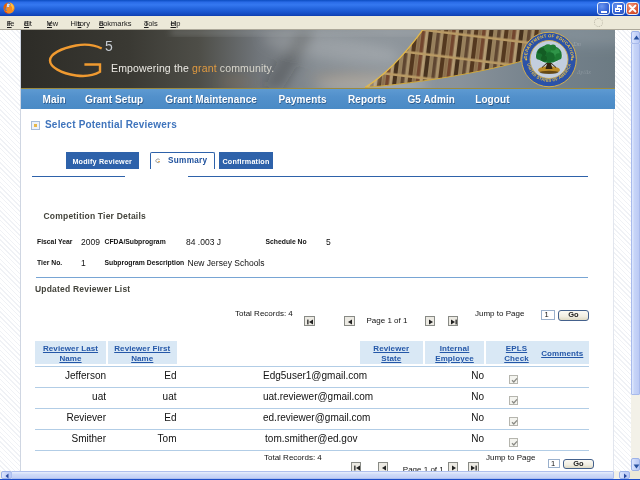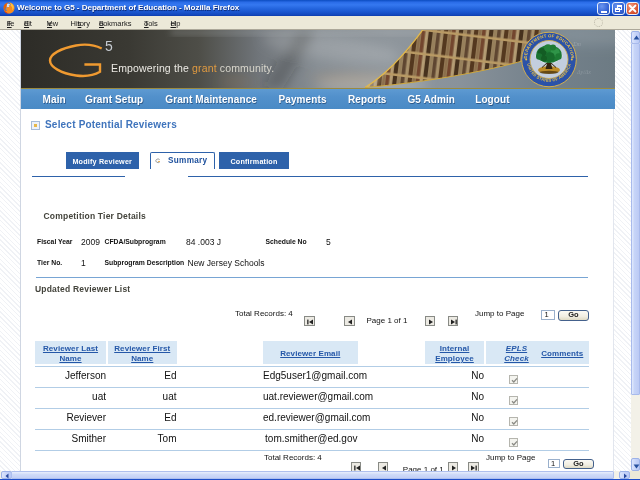--- a/index.html
+++ b/index.html
@@ -28,21 +28,21 @@
 
 #navbar{left:0;top:58.5px;width:594px;height:20.5px;background:linear-gradient(180deg,#5e9ad2 0%,#5290cb 40%,#4a8ac5 100%);}
 .nav{top:63.5px;font-size:10px;font-weight:bold;color:#fff;letter-spacing:0.1px;white-space:nowrap;text-shadow:0.6px 0.8px 0.6px rgba(20,50,90,.55);}
 
 #h-icon{left:9.5px;top:90.5px;width:9px;height:9px;border:1px solid #a8bcd8;background:#eef2fa;}
 #h-icon i{position:absolute;left:2.5px;top:2.5px;width:3px;height:3px;background:#e8b84a;}
 #h-text{left:24px;top:89px;font-size:10px;font-weight:bold;color:#3f74bc;letter-spacing:0.2px;white-space:nowrap;}
 
 .tab{top:122px;height:16.5px;font-weight:bold;margin-left:26px;}
 #tab1{left:18.5px;width:73.5px;background:#2e62aa;}
-#tab3{left:172px;width:70px;background:#2e62aa;text-decoration:underline;}
+#tab3{left:172px;width:54px;background:#2e62aa;text-decoration:underline;}
 .tab .tl{position:absolute;width:100%;text-align:center;top:4.5px;font-size:7.2px;font-weight:bold;color:#fff;letter-spacing:0.2px;}
 #tab2{left:102.5px;width:65.5px;background:#fff;border:1.2px solid #2e62aa;border-bottom:none;border-radius:2px 2px 0 0;}
 #tab2 .ticon{left:4px;top:4.5px;width:6px;height:6px;}
 #tab2 .tl2{position:absolute;left:17.5px;top:2.5px;font-size:8.2px;font-weight:bold;color:#1c4f9c;letter-spacing:0.3px;}
 #tabline{left:11px;top:145.5px;width:556px;height:1.5px;background:#2e62aa;}
 #tabline-mask{left:104px;top:145px;width:62.5px;height:2.5px;background:#fff;}
 
 .sechead{font-size:8.5px;font-weight:bold;color:#44443c;letter-spacing:0.2px;white-space:nowrap;}
 .lbl{font-size:6.8px;font-weight:bold;color:#111;white-space:nowrap;}
 .val{font-size:8.5px;color:#111;white-space:nowrap;}
@@ -77,21 +77,20 @@
   <div id="fficon" style="left:3px;top:2px;width:12px;height:12px;">
     <svg width="12" height="12" viewBox="0 0 12 12" style="position:absolute">
       <circle cx="6" cy="6" r="5.5" fill="#3d7edb"></circle>
       <ellipse cx="4.6" cy="3.4" rx="2.6" ry="1.9" fill="#cde2fa"></ellipse>
       <path d="M0.5 6 C0.5 2.6 3 0.6 5.8 0.5 C3.6 1.6 3.4 3.4 4.2 4.6 C2.8 4.4 2.6 6 3.6 6.8 C2.2 6.8 1.8 5.8 1.9 5 C1.4 6.4 2 8.2 3.8 8.8 C2.4 9.2 1.2 8.4 0.8 7.4 C0.6 7 0.5 6.5 0.5 6 Z" fill="#e66000"></path>
       <path d="M5.8 0.5 C8.8 0.4 11.5 2.8 11.5 6 C11.5 9.4 8.9 11.5 6 11.5 C3.4 11.5 1.4 9.9 0.8 7.4 C1.6 8.6 3 9.2 4.2 8.9 C2.8 8 2.8 6.4 3.6 5.6 C4.2 5 5.2 4.8 6 5.2 C6.6 4.4 6.2 3.4 5.4 3 C6.4 2.8 7.2 3.2 7.6 3.8 C8 2.6 7.2 1.2 5.8 0.5 Z" fill="#f78b1e"></path>
       <path d="M7.6 3.8 C9.2 4.6 9.8 6.6 9 8.2 C10.4 7.6 11 6.2 10.8 4.8 C10.4 3 9 1.4 7 1 C7.8 1.8 8 3 7.6 3.8 Z" fill="#ffc040"></path>
       <path d="M1.6 8.6 C2.8 10.6 4.8 11.6 6.8 11.4 C4.9 11.9 2.9 11.3 1.8 9.9 Z" fill="#e03000"></path>
     </svg>
   </div>
-  <div id="title-text">Welcome to G5 - Department of Education - Mozilla Firefox</div>
   <div id="btn-min" class="wbtn">
       <span style="left:2.5px;top:8px;width:6px;height:2.2px;background:#fff;"></span>
     </div>
   <div id="btn-max" class="wbtn">
     <span style="left:4.5px;top:2.5px;width:5px;height:4.5px;border:1px solid #fff;border-top-width:2px;background:transparent;"></span>
     <span style="left:2.5px;top:5px;width:5px;height:4.5px;border:1px solid #fff;border-top-width:2px;background:rgba(40,80,200,.9);"></span>
   </div>
   <div id="btn-close" class="wbtn">
     <svg width="13" height="13" viewBox="0 0 13 13" style="position:absolute;left:-1px;top:-1px;">
       <path d="M3.5 3.5 L9.5 9.5 M9.5 3.5 L3.5 9.5" stroke="#fff" stroke-width="1.8" stroke-linecap="round"></path>
@@ -275,27 +274,27 @@
             <path d="M2 2.4 L2 7.6 L6 5 Z" fill="#222"></path>
           </svg>
         </div>
 
       <div class="th" style="left:14px;width:71px;">
           <div style="top:3px;">Reviewer Last<br>Name</div>
         </div>
       <div class="th" style="left:87px;width:68.5px;">
           <div style="top:3px;">Reviewer First<br>Name</div>
         </div>
-      <div class="th" style="left:242px;width:94.5px;">
-          <div style="top:7.5px;">Reviewer Email</div>
+      <div class="th" style="left:338.5px;width:63.5px;">
+          <div style="top:3px;">Reviewer<br>State</div>
         </div>
       <div class="th" style="left:404px;width:59px;">
           <div style="top:3px;">Internal<br>Employee</div>
         </div>
-      <div class="th" style="left:465px;width:61px;font-style:italic;">
+      <div class="th" style="left:465px;width:61px;">
           <div style="top:3px;">EPLS<br>Check</div>
         </div>
       <div class="th" style="left:514.5px;width:53.5px;">
           <div style="top:7.5px;">Comments</div>
         </div>
 
       <div class="hline" style="top:336px;"></div>
       <div class="hline" style="top:357px;"></div>
       <div class="hline" style="top:378px;"></div>
       <div class="hline" style="top:399px;"></div>

